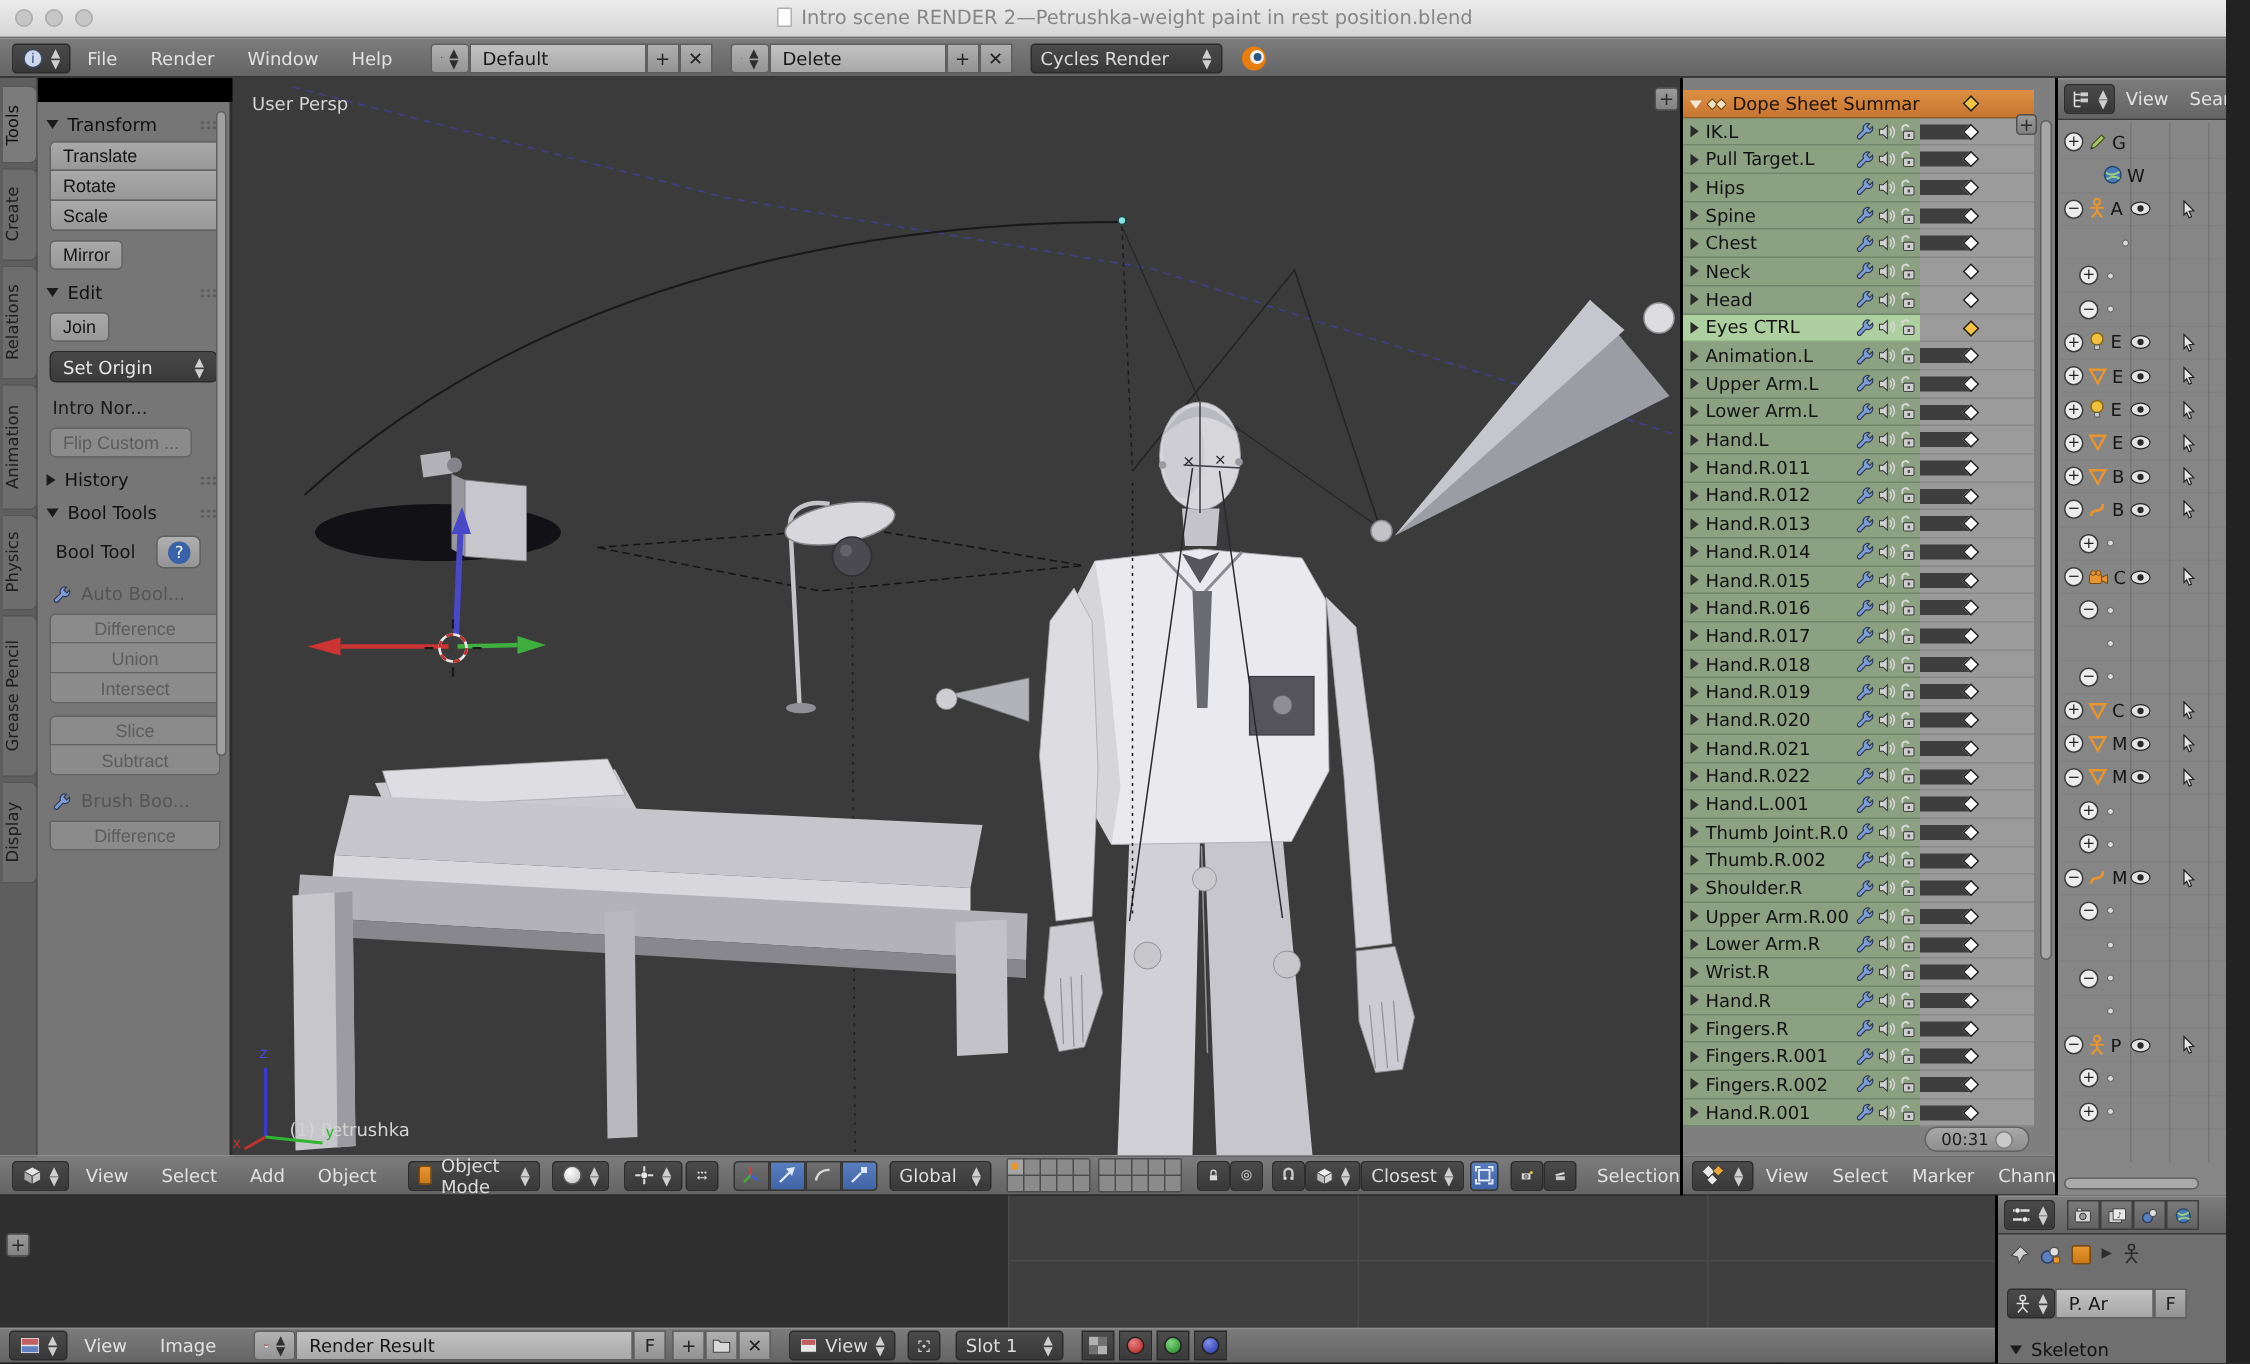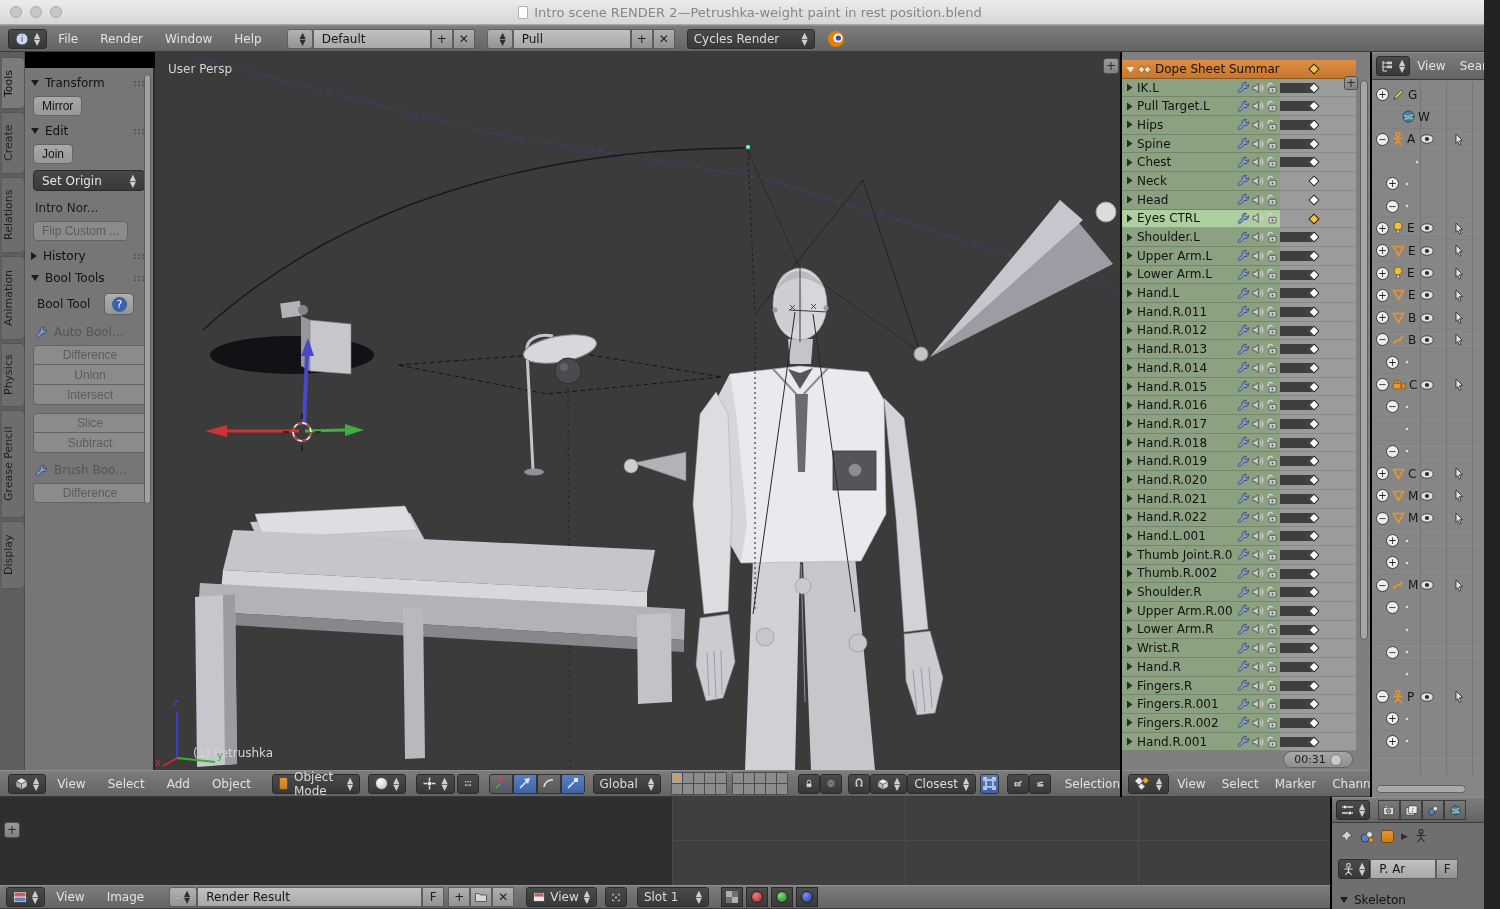--- a/index.html
+++ b/index.html
@@ -191,21 +191,21 @@
     <span class="field-lite" style="width:118px">Default</span>
     <span class="sq-btn">+</span>
     <span class="sq-btn">✕</span>
     <span class="btn-lite" style="margin-left:12px;width:26px">
       <svg width="12" height="12" viewBox="0 0 12 12">
           <circle cx="4.5" cy="7.5" r="3.5" fill="#5a7ec0" stroke="#2d3e60"></circle>
           <circle cx="8.5" cy="4" r="2.6" fill="#e0e0e0" stroke="#555"></circle>
         </svg>
       <span class="updn dark">▲<br>▼</span>
     </span>
-    <span class="field-lite" style="width:118px">Pull</span>
+    <span class="field-lite" style="width:118px">Delete</span>
     <span class="sq-btn">+</span>
     <span class="sq-btn">✕</span>
     <span class="btn-dark" style="margin-left:12px;width:128px;justify-content:space-between">
       <span>Cycles Render</span>
         <span class="updn">▲<br>▼</span>
     </span>
     <svg width="18" height="18" viewBox="0 0 18 18" style="margin-left:12px">
       <circle cx="9" cy="9" r="8" fill="#e87d0d"></circle>
         <circle cx="11" cy="8" r="4.6" fill="#f4f4f4"></circle>
         <circle cx="11.4" cy="8" r="2.6" fill="#265787"></circle>
@@ -220,20 +220,25 @@
       <div class="vtab" style="top: 291px; height: 64px;">Physics</div>
       <div class="vtab" style="top: 358px; height: 108px;">Grease Pencil</div>
       <div class="vtab" style="top: 469px; height: 68px;">Display</div>
     </div>
 
   <div id="toolshelf" class="abs">
     <div class="panel-h">
         <span class="tri-d"></span>
         <span>Transform</span>
         <span class="grip"></span>
+      </div>
+    <div class="grp" id="transform-btns">
+        <button class="tbtn" style="width: 114px;">Translate</button>
+        <button class="tbtn" style="width: 114px;">Rotate</button>
+        <button class="tbtn" style="width: 114px;">Scale</button>
       </div>
     <button class="tbtn single">Mirror</button>
 
     <div class="panel-h">
         <span class="tri-d"></span>
         <span>Edit</span>
         <span class="grip"></span>
       </div>
     <button class="tbtn single">Join</button>
     <div class="setorigin">
@@ -755,21 +760,21 @@
           </div>
           <div class="ds-keys">
             <span class="key-d orange"></span>
           </div>
         </div>
         <div class="ds-row">
           <div class="ds-name">
             <svg width="7" height="9" viewBox="0 0 7 9">
               <path d="M1 0.5 L6.5 4.5 L1 8.5 Z" fill="#2b2b2b"></path>
             </svg>
-            <span class="lbl">Shoulder.L</span>
+            <span class="lbl">Animation.L</span>
             <span class="ds-ics">
               <svg width="13" height="13" viewBox="0 0 12 12">
                 <path d="M10.4 3.1 A2.9 2.9 0 0 1 6.6 6.9 L3.3 10.3 A1.25 1.25 0 0 1 1.5 8.5 L4.9 5.2 A2.9 2.9 0 0 1 8.7 1.4 L7 3.1 L8.8 4.9 Z" fill="#7e9cd6" stroke="#2e3a55" stroke-width="0.7"></path>
               </svg>
               <svg width="12" height="12" viewBox="0 0 12 12">
                 <path d="M1 4.2 H3.4 L6.2 1.6 V10.4 L3.4 7.8 H1 Z" fill="#d2d2d2" stroke="#333" stroke-width="0.7"></path>
                 <path d="M7.8 3.6 A3.2 3.2 0 0 1 7.8 8.4 M9.3 2.2 A5.2 5.2 0 0 1 9.3 9.8" stroke="#d8d8d8" fill="none" stroke-width="1"></path>
               </svg>
               <svg width="12" height="12" viewBox="0 0 12 12">
                 <path d="M2.2 5.4 V3.4 A2.2 2.2 0 0 1 6.5 2.9" fill="none" stroke="#d8d8d8" stroke-width="1.2"></path>

